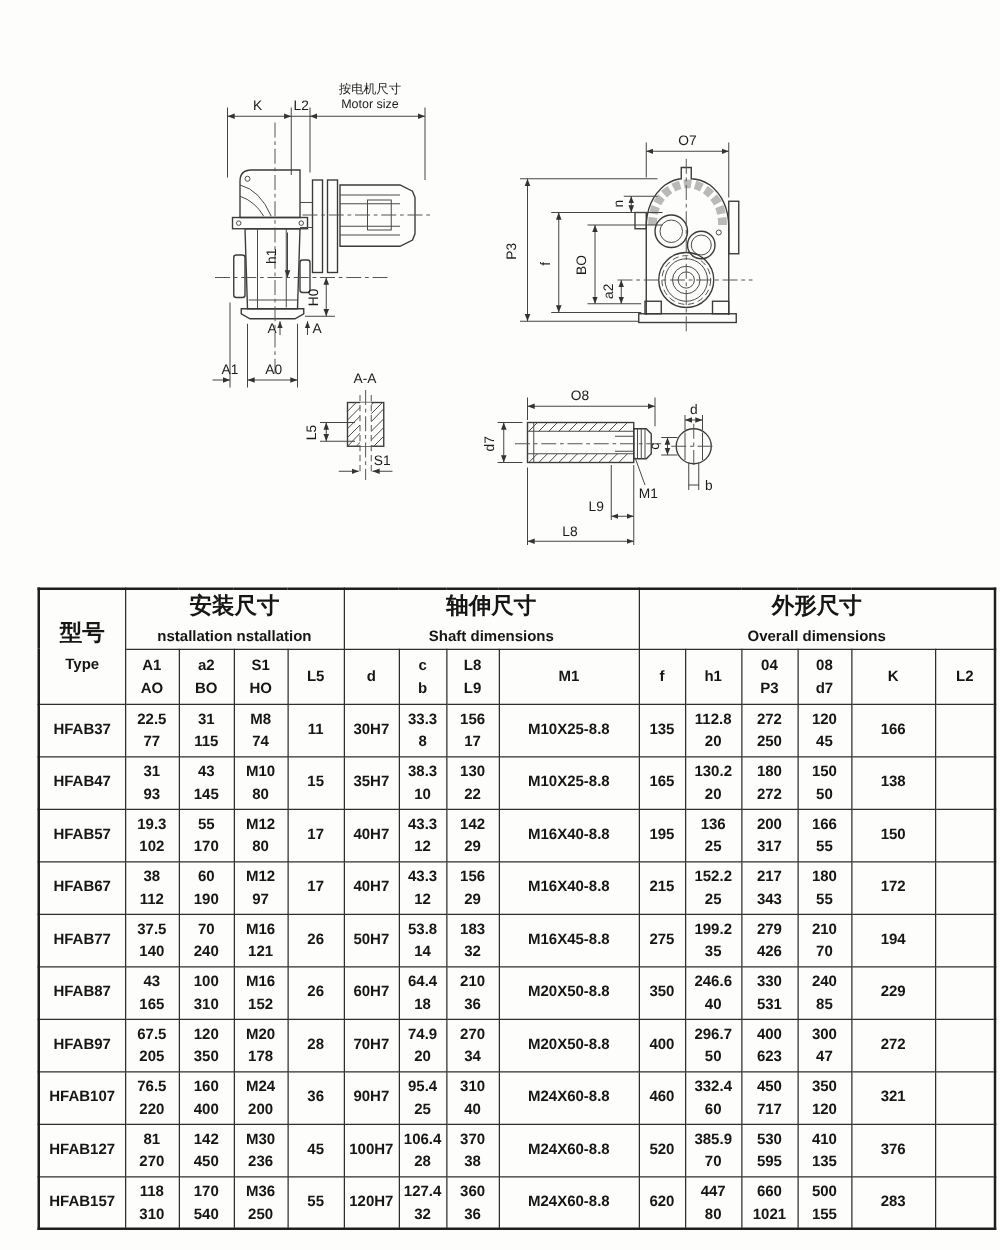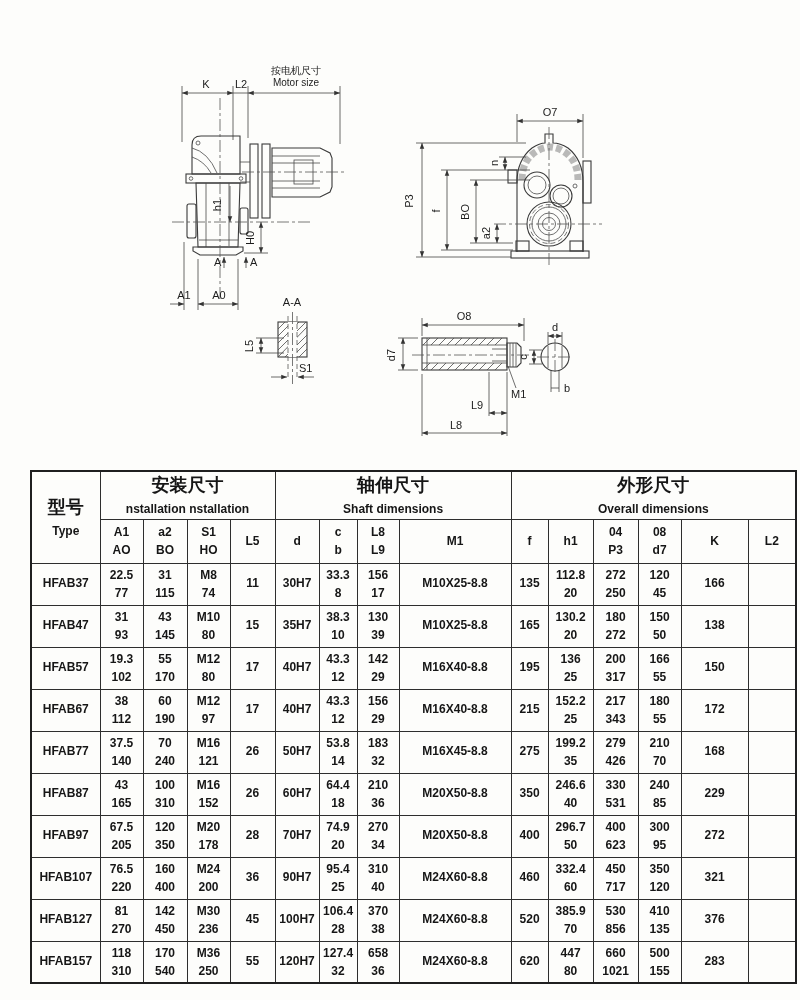--- a/index.html
+++ b/index.html
@@ -362,21 +362,21 @@
             <div>80</div>
           </td>
           <td>15</td>
           <td>35H7</td>
           <td>
             <div>38.3</div>
             <div>10</div>
           </td>
           <td>
             <div>130</div>
-            <div>39</div>
+            <div>22</div>
           </td>
           <td>M10X25-8.8</td>
           <td>165</td>
           <td>
             <div>130.2</div>
             <div>20</div>
           </td>
           <td>
             <div>180</div>
             <div>272</div>
@@ -501,21 +501,21 @@
             <div>35</div>
           </td>
           <td>
             <div>279</div>
             <div>426</div>
           </td>
           <td>
             <div>210</div>
             <div>70</div>
           </td>
-          <td>168</td>
+          <td>194</td>
           <td></td>
         </tr>
         <tr>
           <td>HFAB87</td>
           <td>
             <div>43</div>
             <div>165</div>
           </td>
           <td>
             <div>100</div>
@@ -581,21 +581,21 @@
           <td>
             <div>296.7</div>
             <div>50</div>
           </td>
           <td>
             <div>400</div>
             <div>623</div>
           </td>
           <td>
             <div>300</div>
-            <div>95</div>
+            <div>47</div>
           </td>
           <td>272</td>
           <td></td>
         </tr>
         <tr>
           <td>HFAB107</td>
           <td>
             <div>76.5</div>
             <div>220</div>
           </td>
@@ -659,21 +659,21 @@
             <div>38</div>
           </td>
           <td>M24X60-8.8</td>
           <td>520</td>
           <td>
             <div>385.9</div>
             <div>70</div>
           </td>
           <td>
             <div>530</div>
-            <div>856</div>
+            <div>595</div>
           </td>
           <td>
             <div>410</div>
             <div>135</div>
           </td>
           <td>376</td>
           <td></td>
         </tr>
         <tr>
           <td>HFAB157</td>
@@ -689,21 +689,21 @@
             <div>M36</div>
             <div>250</div>
           </td>
           <td>55</td>
           <td>120H7</td>
           <td>
             <div>127.4</div>
             <div>32</div>
           </td>
           <td>
-            <div>658</div>
+            <div>360</div>
             <div>36</div>
           </td>
           <td>M24X60-8.8</td>
           <td>620</td>
           <td>
             <div>447</div>
             <div>80</div>
           </td>
           <td>
             <div>660</div>

